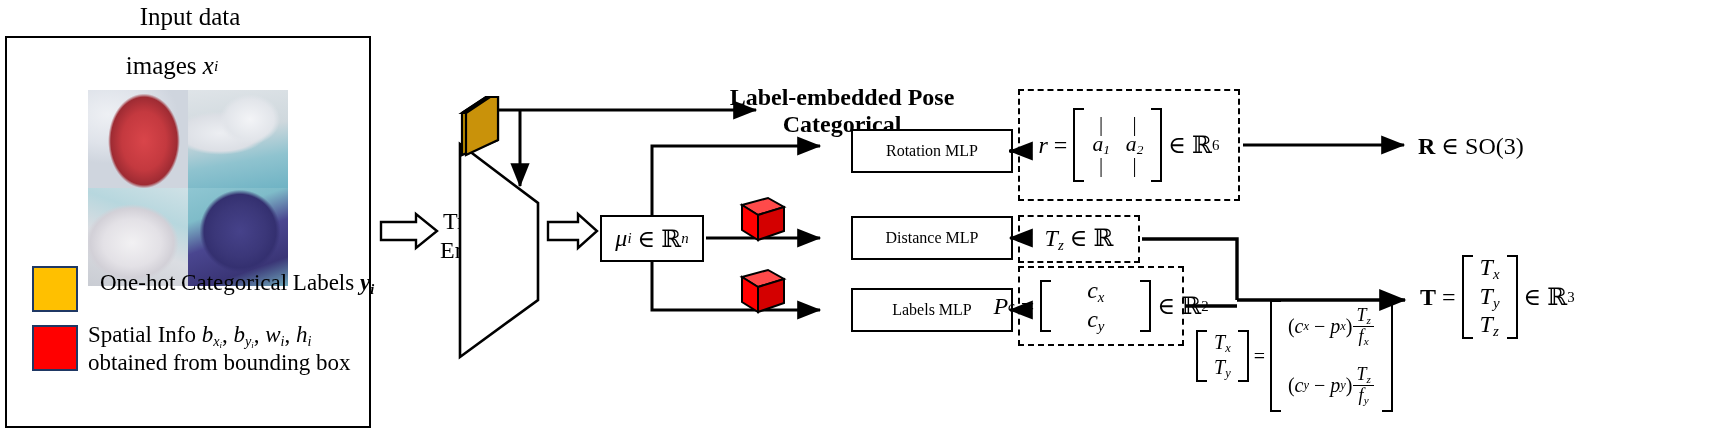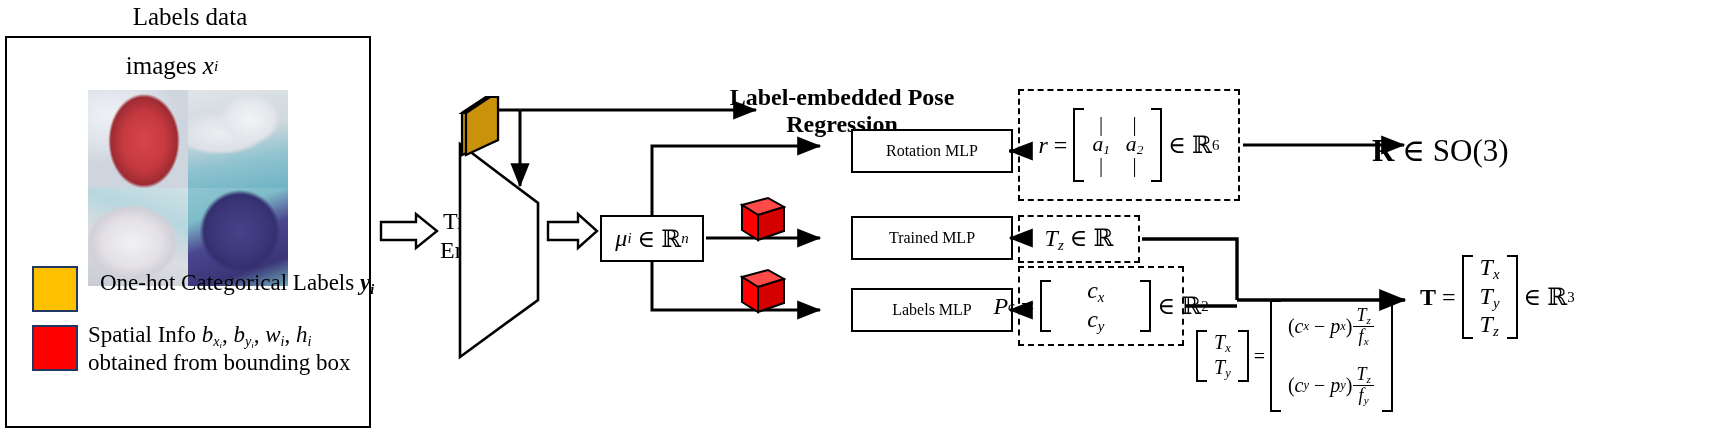--- a/index.html
+++ b/index.html
@@ -47,21 +47,21 @@
   #mu-box{left:600px;top:215px;width:104px;height:47px;font-size:24px;}
   #enc-label{left:425px;top:207px;width:110px;font-size:24px;line-height:1.2;}
 
   
   #out-rot{left:1018px;top:89px;width:222px;height:112px;font-size:24px;}
   #out-tz{left:1018px;top:215px;width:122px;height:48px;font-size:24px;}
   #out-pc{left:1018px;top:266px;width:166px;height:80px;font-size:24px;}
 
   
   #lepr-title{left:672px;top:84px;width:340px;font-size:24px;font-weight:bold;text-align:center;}
-  #out-R{left:1372px;top:132px;font-size:31px;white-space:nowrap;}
+  #out-R{left:1418px;top:132px;font-size:24px;white-space:nowrap;}
   #out-T{left:1420px;top:255px;font-size:24px;white-space:nowrap;}
   #eq-T{left:1196px;top:300px;font-size:20px;white-space:nowrap;}
 
   
   .it{font-style:italic;}
   .bb{font-family:"DejaVu Serif",serif;}
   sub{font-size:.62em;vertical-align:-.26em;font-style:italic;}
   sup{font-size:.62em;vertical-align:.52em;font-style:normal;}
   .mat{display:inline-flex;align-items:center;vertical-align:middle;}
   .brk{display:inline-block;width:9px;align-self:stretch;border:2.2px solid #000;}
@@ -75,21 +75,21 @@
         line-height:1.0;font-size:.9em;margin:0 1px;}
   .frac .num{border-bottom:1.6px solid #000;padding:0 3px;}
   .frac .den{padding:0 3px;}
 
   
   #wires{left:0;top:0;width:1716px;height:439px;pointer-events:none;}
 </style>
 </head>
 <body>
 
-<div class="abs ctr" id="input-title">Labels data</div>
+<div class="abs ctr" id="input-title">Input data</div>
 <div class="abs" id="input-panel"></div>
 
 <div class="abs ctr" id="images-label">
   images&nbsp;<span class="it">x</span><sub>i</sub>
 </div>
 
 <div class="abs" id="img-grid">
   <div class="tile t1"></div>
   <div class="tile t2"></div>
   <div class="tile t3"></div>
@@ -111,24 +111,24 @@
   <div>
     <span>Trained</span><br>
     <span>Encoder</span>
   </div>
 </div>
 
 <div class="abs solidbox ctr" id="mu-box">
   <span class="it">μ</span><sub>i</sub>&nbsp;∈&nbsp;<span class="bb">ℝ</span><sup class="it">n</sup>
 </div>
 
-<div class="abs" id="lepr-title">Label-embedded Pose Regression</div>
+<div class="abs" id="lepr-title">Label-embedded Pose Categorical</div>
 
 <div class="abs solidbox ctr mlp" id="mlp-rot">Rotation MLP</div>
-<div class="abs solidbox ctr mlp" id="mlp-dist">Trained MLP</div>
+<div class="abs solidbox ctr mlp" id="mlp-dist">Distance MLP</div>
 <div class="abs solidbox ctr mlp" id="mlp-centre">Labels MLP</div>
 
 <div class="abs dashbox ctr" id="out-rot">
   <span style="display:inline-flex;align-items:center;">
     <span class="it">r</span>&nbsp;=&nbsp;
     <span class="mat" style="height:74px;">
       <span class="brk brkL"></span>
       <span class="cols">
         <span class="col">
             <span class="bar">|</span>

